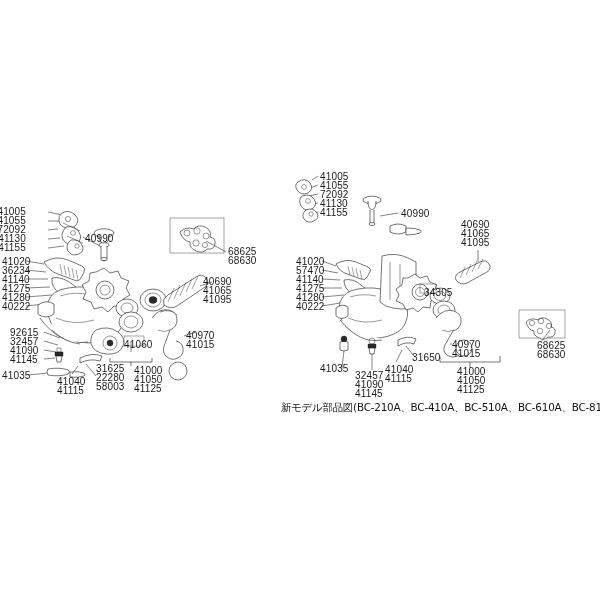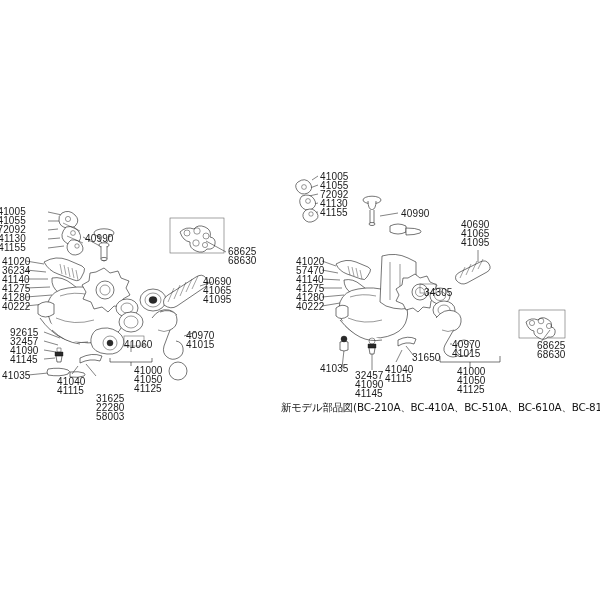--- a/index.html
+++ b/index.html
@@ -291,21 +291,21 @@
     </g>
   </svg>
 
   <div id="labels-left">
       <div class="lbl r" style="left: auto; top: 207px; right: 574px;"><div>41005</div><div>41055</div><div>72092</div><div>41130</div><div>41155</div></div>
       <div class="lbl" style="left: 85px; top: 234px;"><div>40990</div></div>
       <div class="lbl" style="left: 2px; top: 257px;"><div>41020</div><div>36234</div><div>41140</div><div>41275</div><div>41280</div><div>40222</div></div>
       <div class="lbl" style="left: 10px; top: 328px;"><div>92615</div><div>32457</div><div>41090</div><div>41145</div></div>
       <div class="lbl" style="left: 2px; top: 371px;"><div>41035</div></div>
       <div class="lbl" style="left: 57px; top: 377px;"><div>41040</div><div>41115</div></div>
-      <div class="lbl" style="left: 96px; top: 394px;"><div>31625</div><div>22280</div><div>58003</div></div>
+      <div class="lbl" style="left: 96px; top: 364px;"><div>31625</div><div>22280</div><div>58003</div></div>
       <div class="lbl" style="left: 124px; top: 340px;"><div>41060</div></div>
       <div class="lbl" style="left: 134px; top: 366px;"><div>41000</div><div>41050</div><div>41125</div></div>
       <div class="lbl" style="left: 186px; top: 331px;"><div>40970</div><div>41015</div></div>
       <div class="lbl" style="left: 203px; top: 277px;"><div>40690</div><div>41065</div><div>41095</div></div>
       <div class="lbl" style="left: 228px; top: 247px;"><div>68625</div><div>68630</div></div>
     </div>
   <div id="labels-right">
       <div class="lbl" style="left: 320px; top: 172px;"><div>41005</div><div>41055</div><div>72092</div><div>41130</div><div>41155</div></div>
       <div class="lbl" style="left: 401px; top: 209px;"><div>40990</div></div>
       <div class="lbl" style="left: 461px; top: 220px;"><div>40690</div><div>41065</div><div>41095</div></div>

